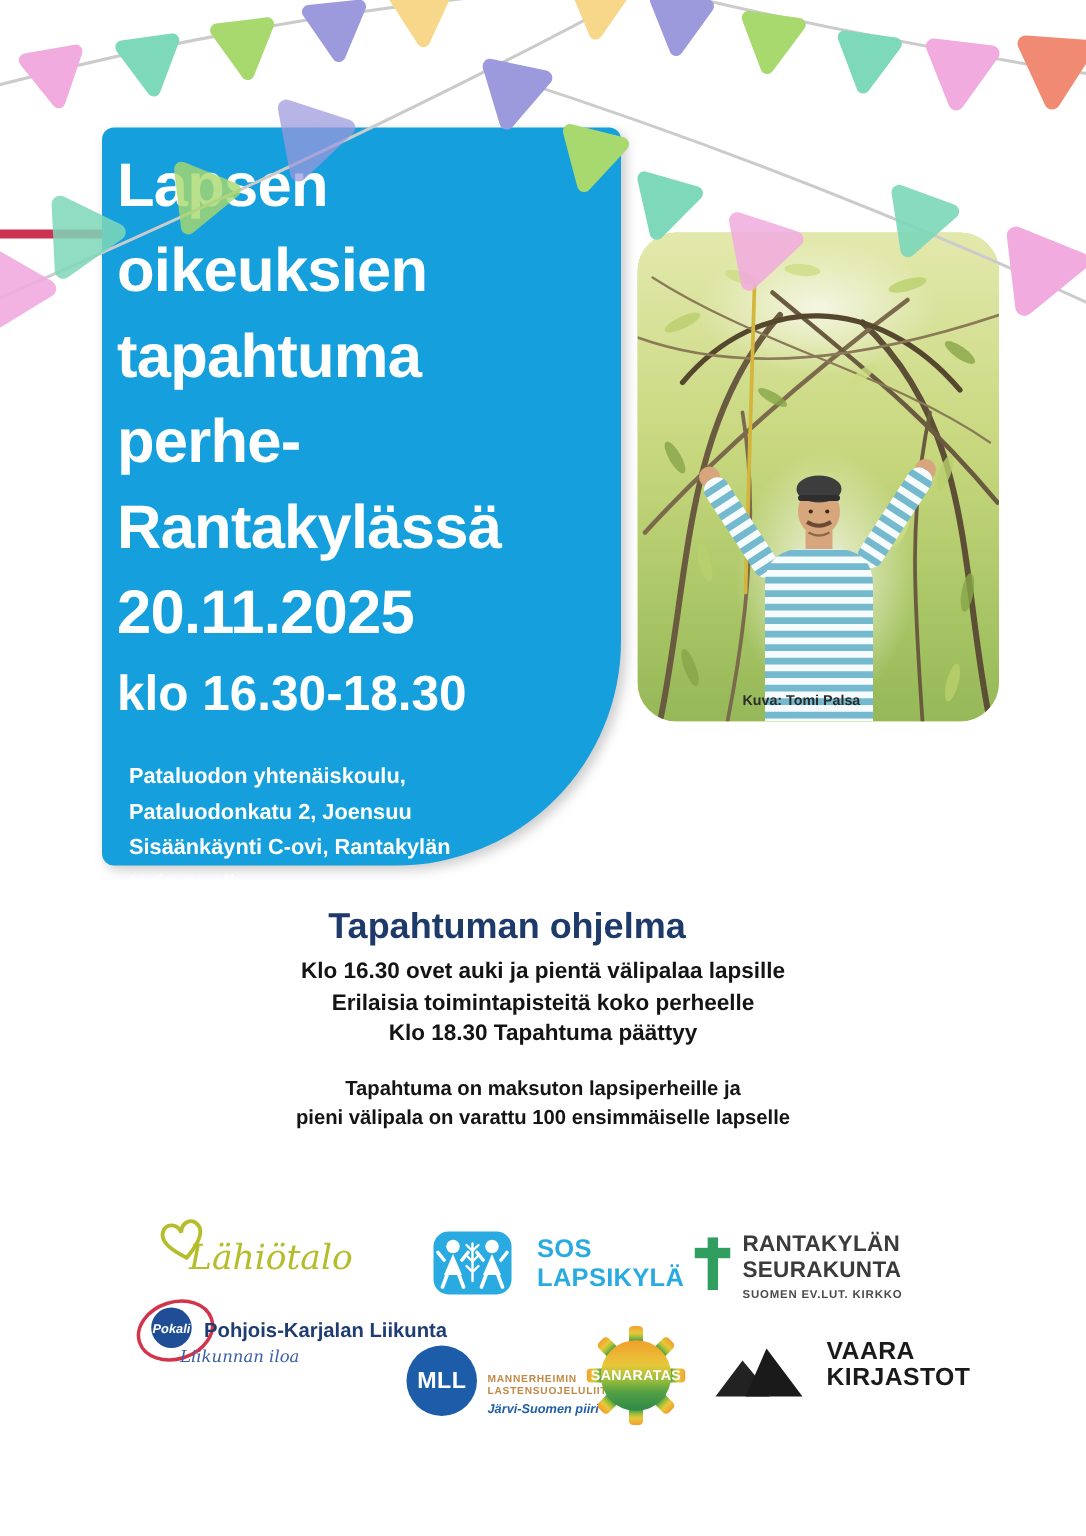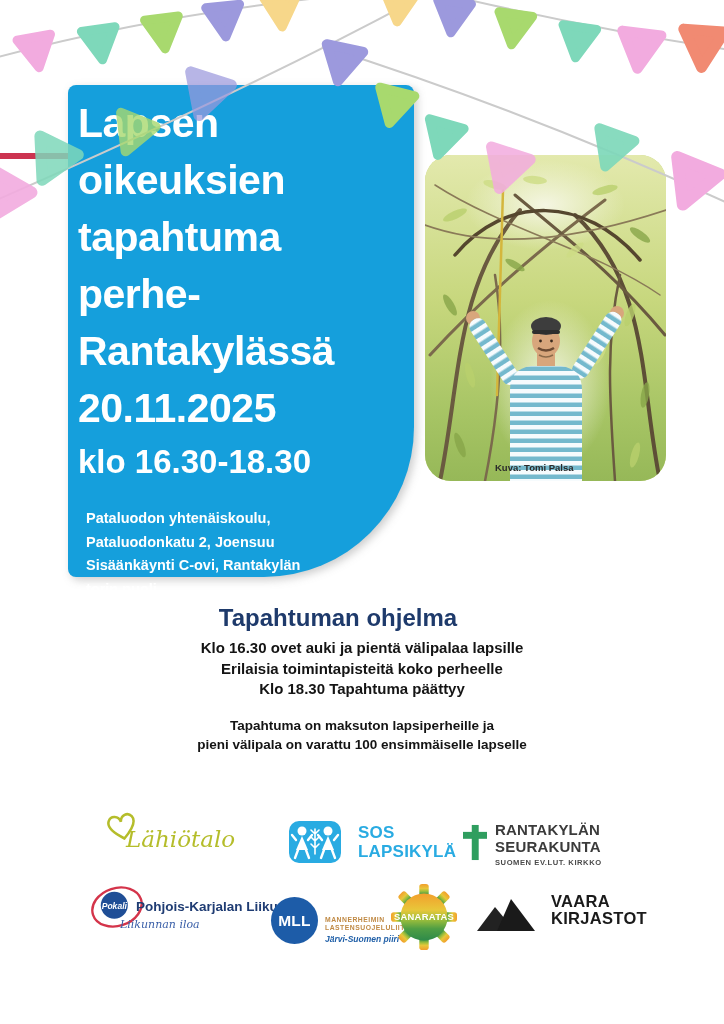--- a/index.html
+++ b/index.html
@@ -41,21 +41,21 @@
                      font-style:italic;font-size:23px;color:#b5bd2b;}
 
   .sos{left:288px;top:820px;display:flex;align-items:center;gap:16px;}
   .sos-text{color:#29abe2;font-size:17px;font-weight:700;line-height:19px;letter-spacing:.2px;}
 
   .srk{left:463px;top:822px;display:flex;gap:8px;align-items:flex-start;}
   .srk .cross{margin-top:2px;}
   .srk-l12{font-size:15px;font-weight:800;color:#3b3b3b;line-height:16.5px;letter-spacing:.2px;}
   .srk-l3{font-size:7.6px;font-weight:700;color:#4a4a4a;letter-spacing:.55px;margin-top:3px;}
 
-  .pokali{left:86px;top:884px;width:180px;height:60px;text-decoration:underline;}
+  .pokali{left:86px;top:864px;width:180px;height:60px;text-decoration:underline;}
   .pokali svg{position:absolute;left:4px;top:0;}
   .pokali-name{position:absolute;left:50px;top:15px;font-size:13.5px;font-weight:600;color:#1f3c73;white-space:nowrap;}
   .pokali-tag{position:absolute;left:34px;top:34px;font-family:"DejaVu Serif",serif;font-style:italic;
               font-size:11px;color:#3a5fa8;}
 
   .mll{left:271px;top:897px;display:flex;gap:7px;align-items:flex-end;}
   .mll-circle{width:47px;height:47px;border-radius:50%;background:#1d5ca8;color:#fff;font-weight:700;
               font-size:15.5px;display:flex;align-items:center;justify-content:center;letter-spacing:.3px;}
   .mll-l12{font-size:6.8px;font-weight:700;color:#c08a45;letter-spacing:.5px;line-height:7.8px;}
   .mll-l3{font-size:8.5px;font-style:italic;font-weight:700;color:#2160a8;margin-top:2px;}

